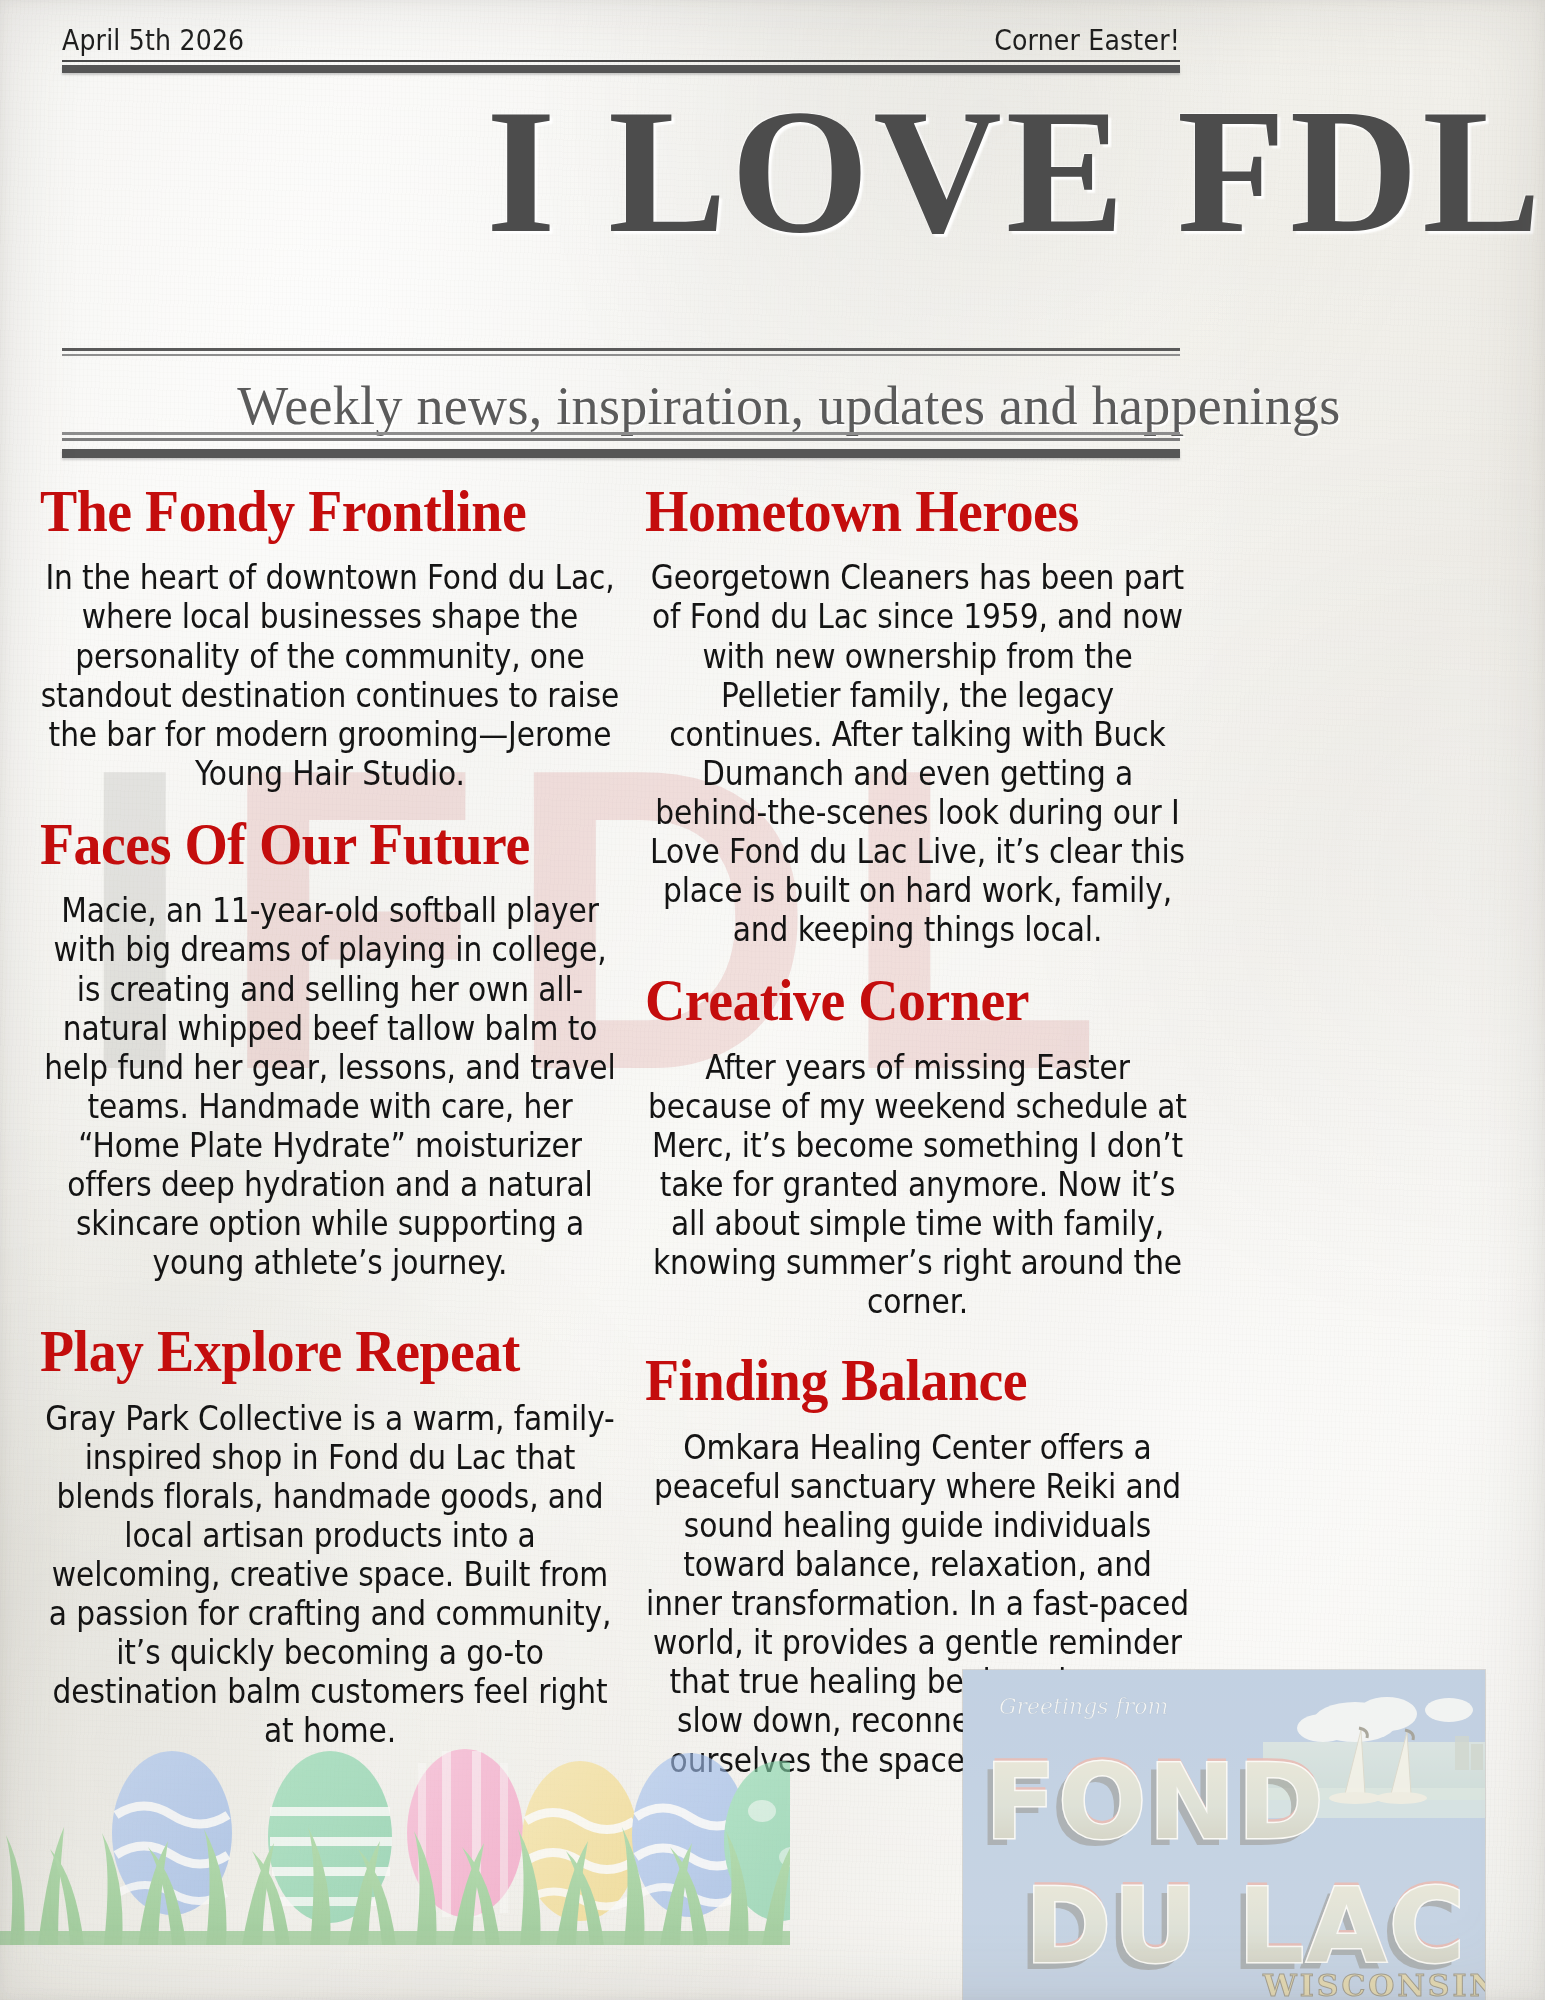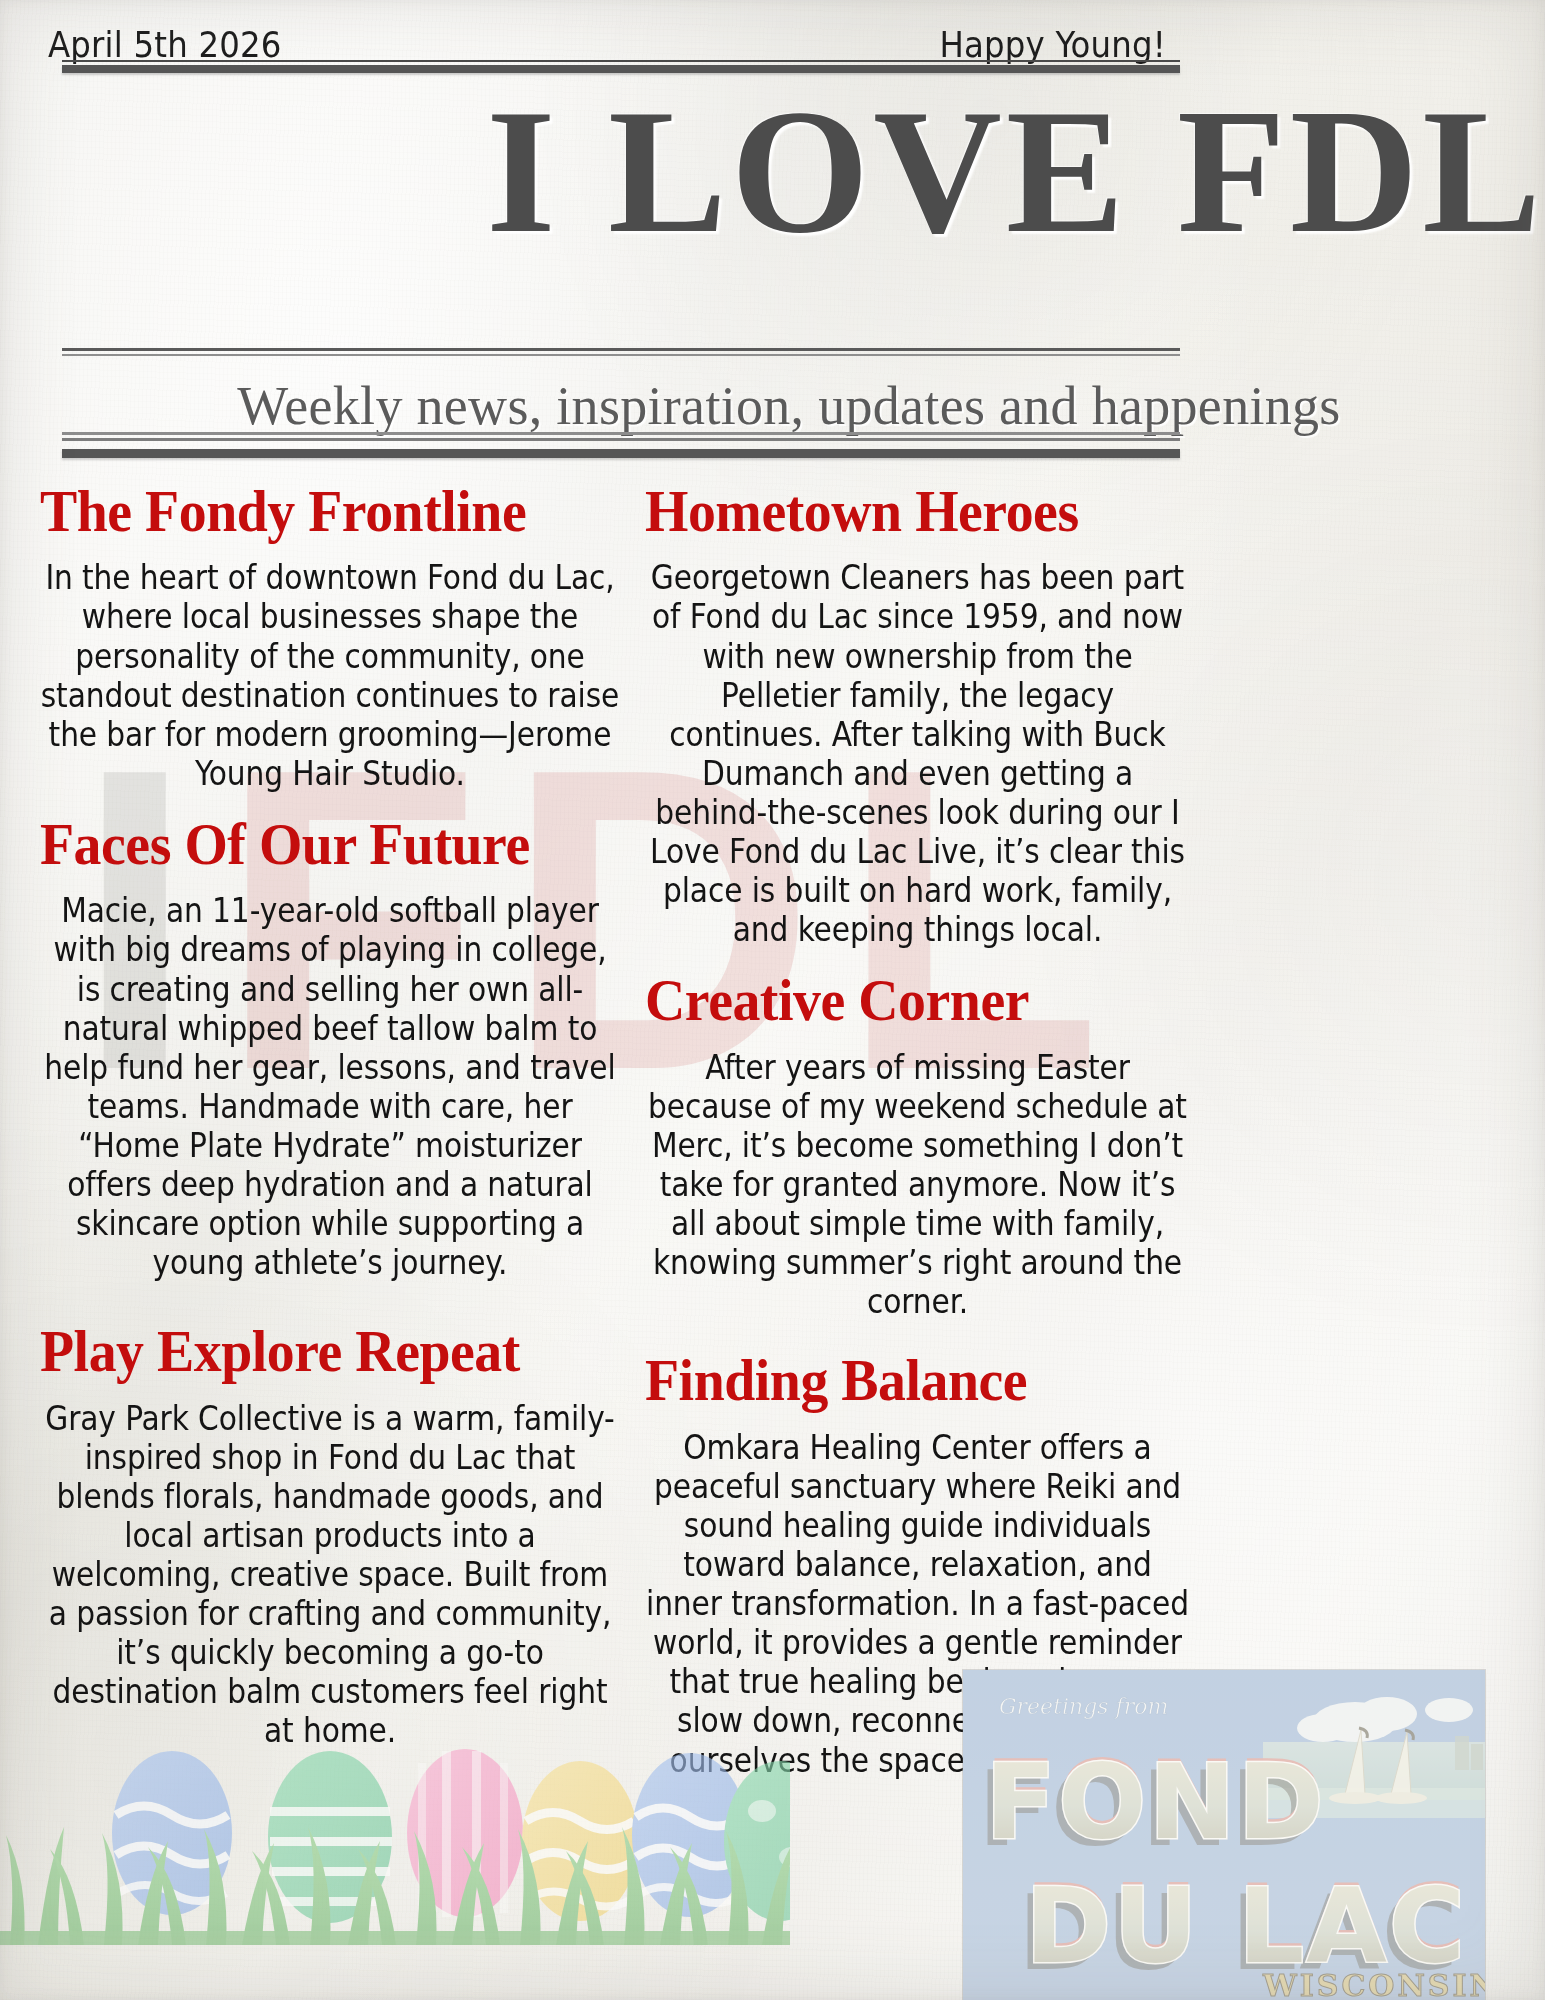--- a/index.html
+++ b/index.html
@@ -72,28 +72,28 @@
     letter-spacing: 24px;
     white-space: nowrap;
   }
   .wm-fdl .red {
     color: rgba(196,74,74,0.15);
   }
 
   
   .dateline {
     position: absolute;
-    left: 48px;
+    left: 62px;
     top: 24px;
     width: 1118px;
     display: flex;
     justify-content: space-between;
     align-items: baseline;
     font-family: "DejaVu Sans Condensed", "Liberation Sans Narrow", "Liberation Sans", sans-serif;
-    font-size: 36px;
+    font-size: 28px;
     color: #1d1d1d;
     letter-spacing: 0.2px;
   }
   .rule-thin-top {
     position: absolute;
     left: 62px;
     top: 60px;
     width: 1118px;
     height: 2px;
     background: #4a4a4a;
@@ -215,21 +215,21 @@
   <div class="paper-noise"></div>
 
   <div class="watermark">
     <div class="wm-fdl">
       <span>I</span><span class="red">FDL</span>
     </div>
   </div>
 
   <div class="dateline">
     <span>April 5th 2026</span>
-    <span>Happy Young!</span>
+    <span>Corner Easter!</span>
   </div>
   <div class="rule-thin-top"></div>
   <div class="rule-thick-top"></div>
 
   <div class="masthead">I LOVE FDL</div>
 
   <div class="rule-a"></div>
   <div class="rule-b"></div>
 
   <div class="subtitle">Weekly news, inspiration, updates and happenings</div>

